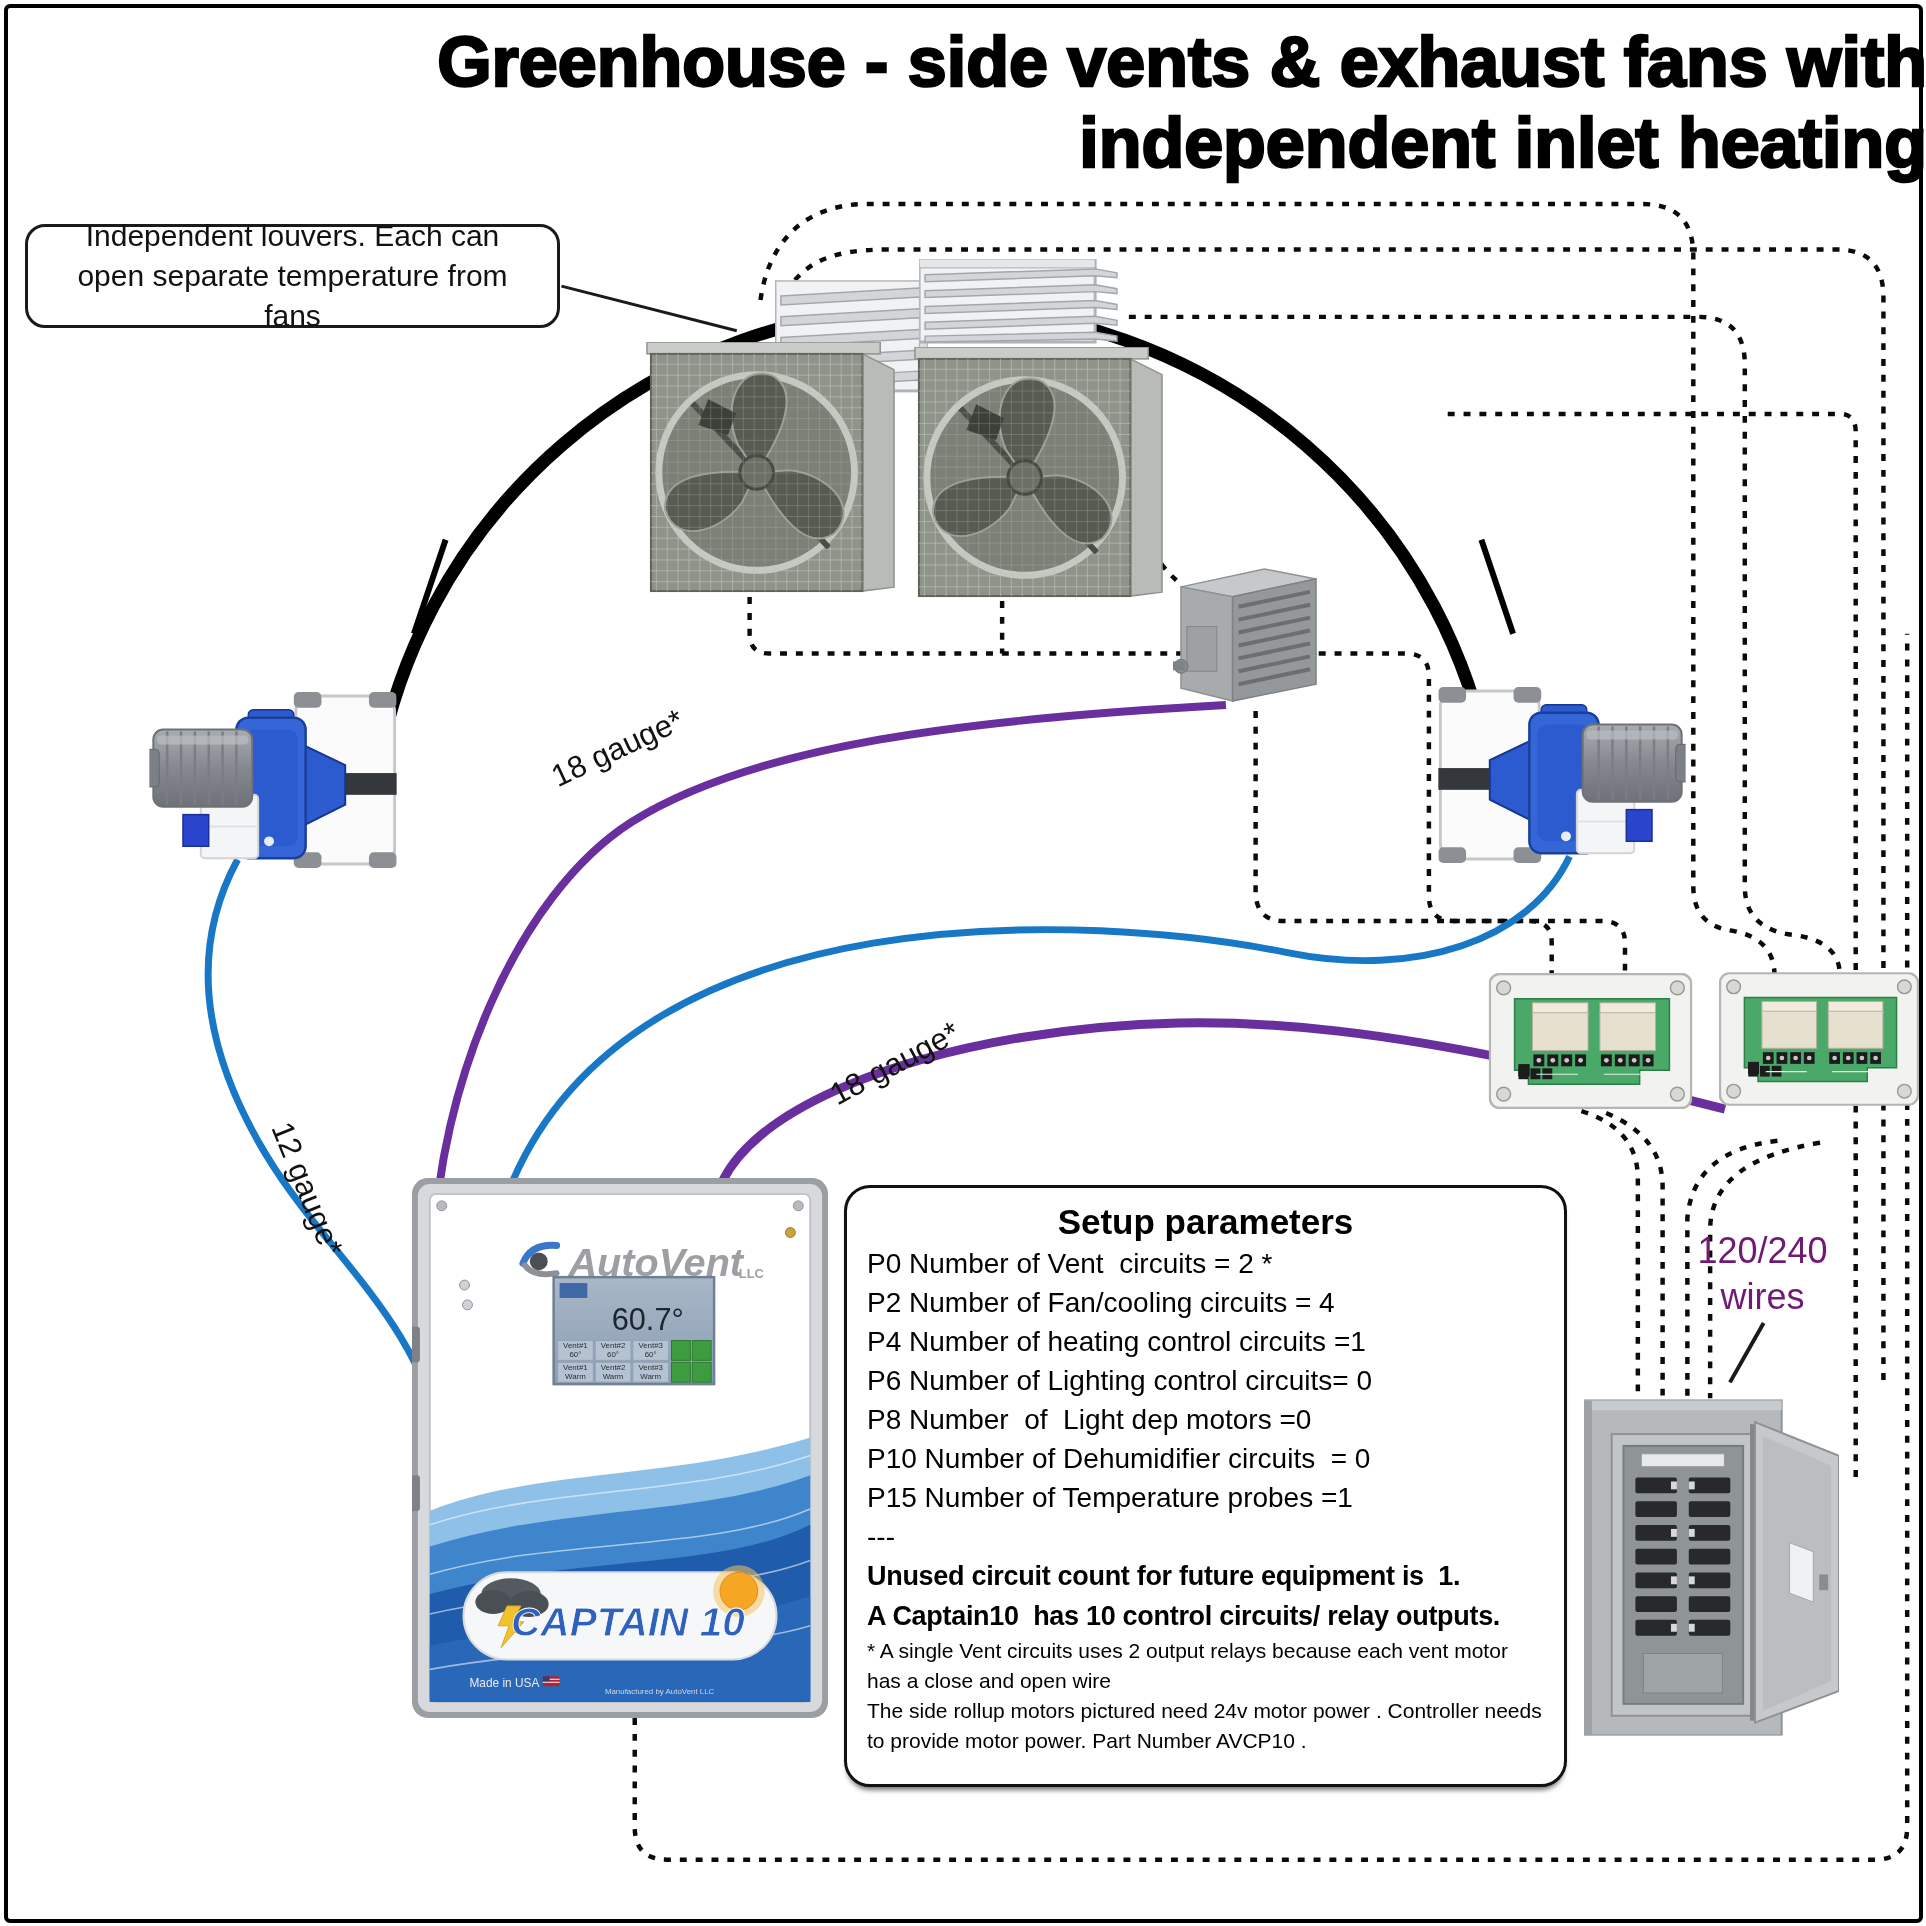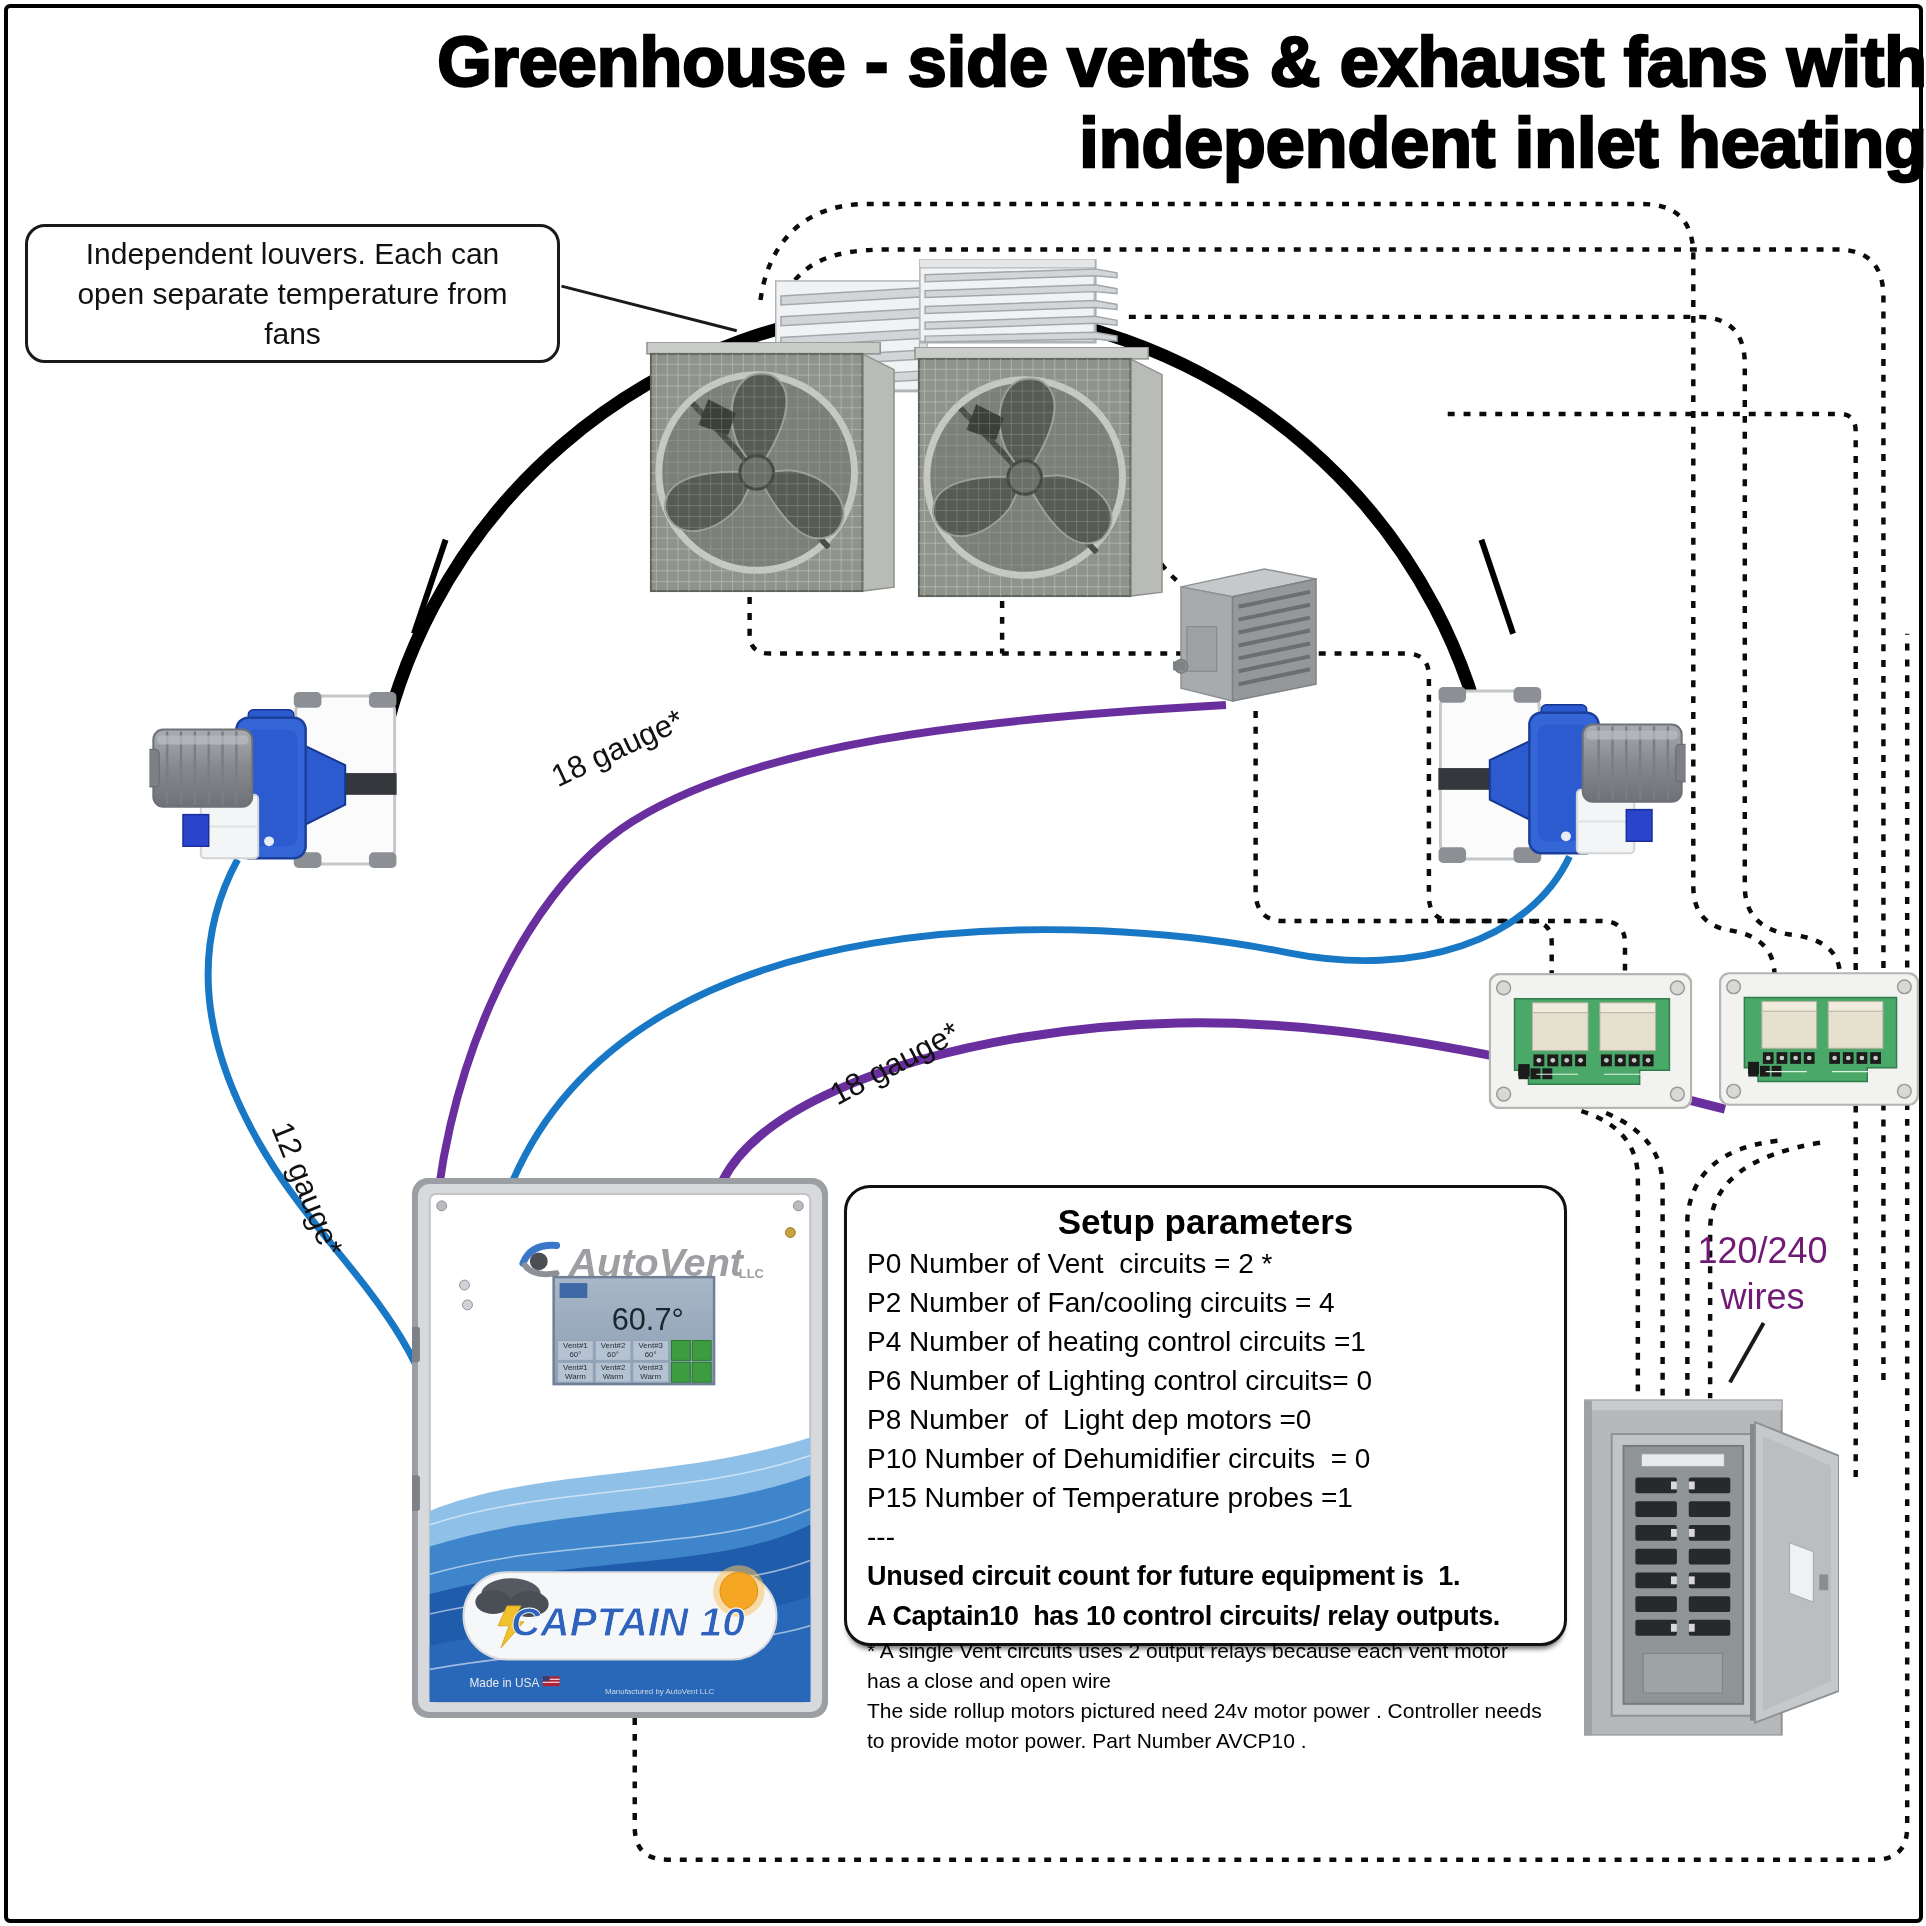--- a/index.html
+++ b/index.html
@@ -5,26 +5,26 @@
   html,body{margin:0;padding:0;background:#fff;}
   #canvas{position:relative;width:1927px;height:1927px;background:#ffffff;overflow:hidden;
           font-family:"Liberation Sans",sans-serif;}
   #frame{position:absolute;inset:4px;border:4px solid #000;border-radius:6px;pointer-events:none;z-index:6;}
   .abs{position:absolute;}
   
   #title{left:0;top:22px;width:100%;text-align:right;z-index:3;color:#000;
          font-weight:900;font-size:70px;line-height:81px;letter-spacing:0px;
          -webkit-text-stroke:2.5px #000;}
   
-  #callout{left:25px;top:224px;width:535px;height:139px;border:3px solid #1a1a1a;border-radius:20px;
+  #callout{left:25px;top:224px;width:535px;height:104px;border:3px solid #1a1a1a;border-radius:20px;
            background:#fff;z-index:3;display:flex;align-items:center;justify-content:center;
            padding:8px 26px;box-sizing:border-box;text-align:center;
            font-size:30px;line-height:40px;color:#111;}
   
-  #setupBox{left:844px;top:1185px;width:723px;height:461px;background:#fff;border:3.5px solid #111;
+  #setupBox{left:844px;top:1185px;width:723px;height:602px;background:#fff;border:3.5px solid #111;
             border-radius:26px;z-index:3;box-sizing:border-box;padding:14px 20px 10px 20px;
             box-shadow:0 6px 5px -3px rgba(0,0,0,.55);color:#000;}
   #setupBox .st{font-size:35px;font-weight:bold;text-align:center;margin-bottom:2px;}
   #setupBox .pl{font-size:28px;font-weight:normal;line-height:39px;white-space:pre;}
   #setupBox .nt{font-size:27px;font-weight:bold;line-height:40px;letter-spacing:-0.3px;white-space:pre;}
   #setupBox .fn{font-size:21px;line-height:30px;}
   
   #powerLabel{left:1686px;top:1228px;width:153px;z-index:3;text-align:center;
               font-size:36px;line-height:46px;color:#701a75;}
   

